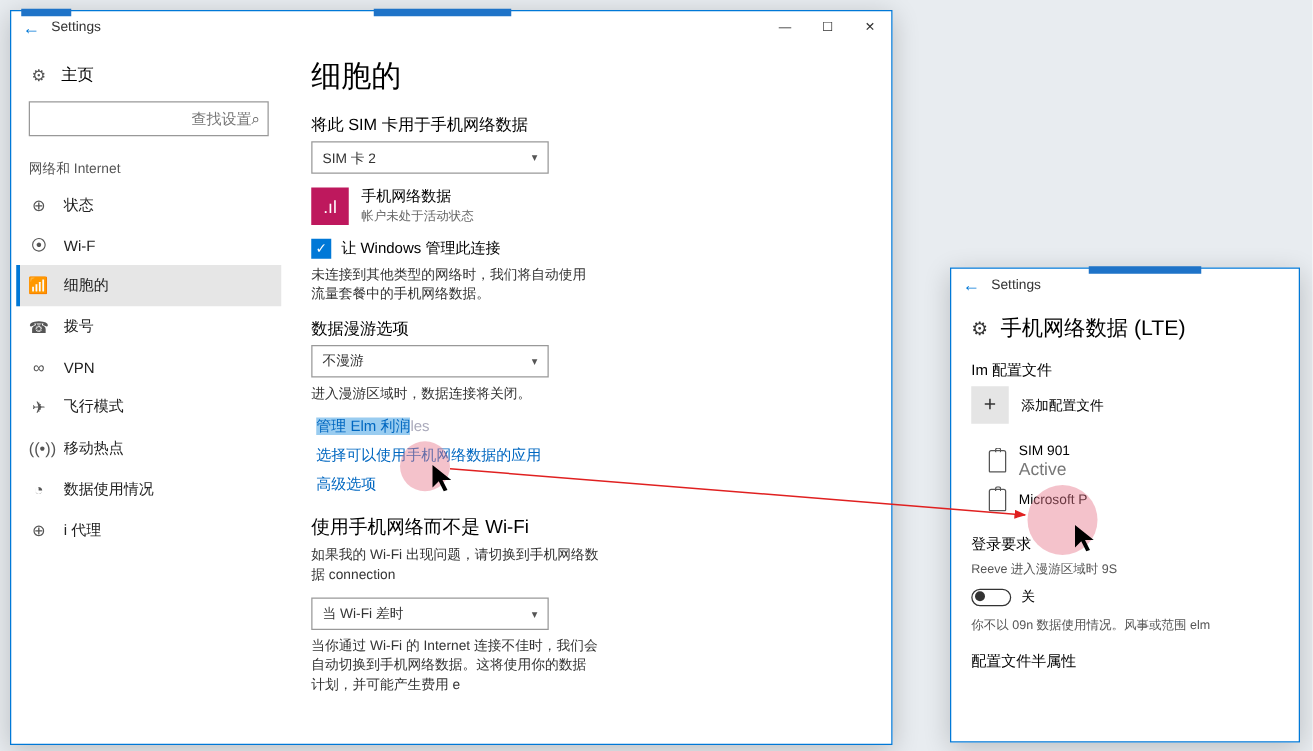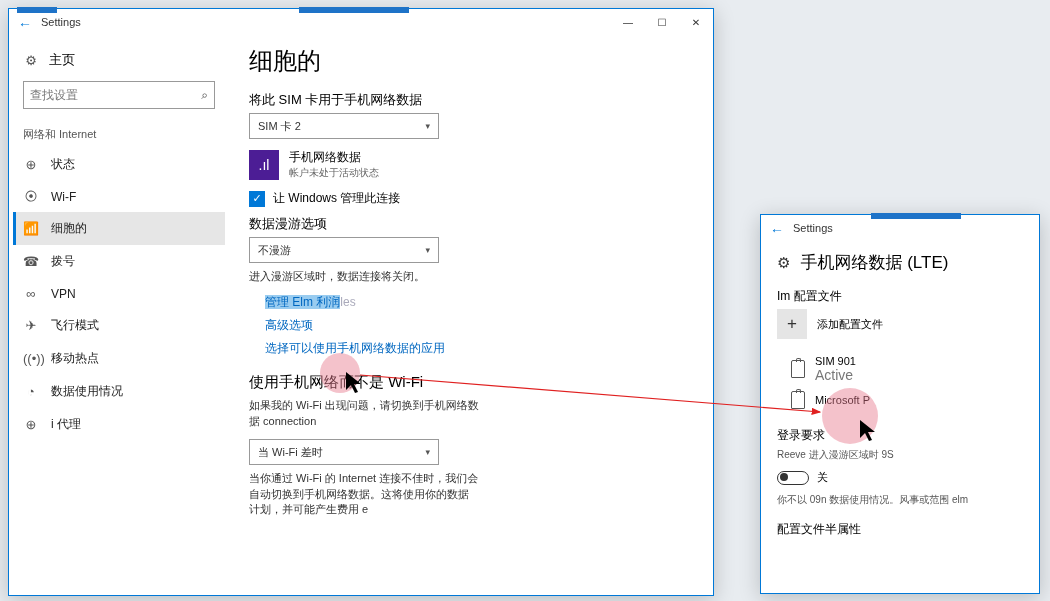--- a/index.html
+++ b/index.html
@@ -14,42 +14,42 @@
   .titlebar .title { margin-left: 6px; font-size: 11px; color: #333; }
   .titlebar .wincontrols { position: absolute; right: 0; top: 0; height: 26px; display: flex; }
   .titlebar .wincontrols div { width: 34px; height: 26px; display: flex; align-items: center; justify-content: center; font-size: 10px; color: #333; }
 
   
   .deco-stripe { position: absolute; top: -2px; height: 6px; background: #1e73c8; }
 
   .content { display: flex; height: calc(100% - 26px); }
   .sidebar { width: 220px; padding: 10px 4px 10px 4px; }
   .sidebar .home { display: flex; align-items: center; gap: 10px; padding: 6px 10px; font-size: 13px; }
-  .search { margin: 6px 10px 14px 10px; height: 28px; border: 1px solid #999; display: flex; align-items: center; padding: 0 6px; justify-content: space-between; font-size: 12px; color: #333; }
+  .search { margin: 6px 10px 14px 10px; height: 28px; border: 1px solid #999; display: flex; align-items: center; padding: 0 6px; justify-content: flex-end; font-size: 12px; color: #333; }
   .category { padding: 4px 10px 6px 10px; font-size: 11px; color: #555; }
   .nav-item { display: flex; align-items: center; gap: 12px; padding: 8px 10px; font-size: 12px; color: #222; }
   .nav-item.active { background: #e6e6e6; border-left: 3px solid #0078d7; padding-left: 7px; }
   .nav-icon { width: 16px; text-align: center; color: #555; font-size: 13px; }
 
   .main { flex: 1; padding: 10px 16px 10px 20px; overflow: hidden; }
   h1.page-title { font-size: 24px; font-weight: 400; margin-bottom: 14px; }
   .label { font-size: 13px; margin: 8px 0 4px 0; }
   .select { width: 190px; height: 26px; border: 1px solid #999; display: flex; align-items: center; justify-content: space-between; padding: 0 8px; font-size: 11px; color: #333; margin-bottom: 6px; }
   .select .chev { font-size: 9px; color: #555; }
 
   .row { display: flex; align-items: center; gap: 10px; margin: 10px 0; }
-  .tile { width: 30px; height: 30px; background: #4c1d95; display: flex; align-items: center; justify-content: center; color: #fff; font-size: 14px; }
+  .tile { width: 30px; height: 30px; background: #be185d; display: flex; align-items: center; justify-content: center; color: #fff; font-size: 14px; }
   .tile-text .t1 { font-size: 12px; }
   .tile-text .t2 { font-size: 10px; color: #666; }
 
   .checkbox-row { display: flex; align-items: center; gap: 8px; font-size: 12px; margin: 6px 0; }
   .checkbox { width: 16px; height: 16px; background: #0078d7; color: #fff; display: flex; align-items: center; justify-content: center; font-size: 11px; }
 
   .desc { font-size: 11px; color: #333; line-height: 1.4; max-width: 230px; margin: 4px 0 10px 0; }
-  .link { color: #0067c0; font-size: 12px; margin: 6px 16px; display: block; }
+  .link { color: #0067c0; font-size: 12px; margin: 6px 4px; display: block; }
   .link-highlight { background: #99ccf0; display: inline; }
   .section-head { font-size: 15px; font-weight: 400; margin: 16px 0 6px 0; }
 
   
   .small-body { padding: 10px 16px; }
   .small-head { display: flex; align-items: center; gap: 10px; margin-bottom: 14px; }
   .gear { font-size: 15px; color: #333; }
   .small-head h2 { font-size: 17px; font-weight: 400; }
   .small-sub { font-size: 12px; margin-bottom: 4px; }
   .tiny { font-size: 10px; color: #555; margin-bottom: 8px; }
@@ -148,31 +148,32 @@
         <div class="tile">.ıl</div>
         <div class="tile-text">
           <div class="t1">手机网络数据</div>
           <div class="t2">帐户未处于活动状态</div>
         </div>
       </div>
       <div class="checkbox-row">
         <div class="checkbox">✓</div>
         <span>让 Windows 管理此连接</span>
       </div>
+      <div class="desc">未连接到其他类型的网络时，我们将自动使用流量套餐中的手机网络数据。</div>
 
       <div class="label">数据漫游选项</div>
       <div class="select">
         <span>不漫游</span>
         <span class="chev">▾</span>
       </div>
       <div class="desc">进入漫游区域时，数据连接将关闭。</div>
 
       <a class="link"><span class="link-highlight">管理 Elm 利润</span><span style="color:#aab;">les</span></a>
+      <a class="link">选择可以使用手机网络数据的应用</a>
       <a class="link">高级选项</a>
-      <a class="link">选择可以使用手机网络数据的应用</a>
 
       <div class="section-head">使用手机网络而不是 Wi-Fi</div>
       <div class="desc">如果我的 Wi-Fi 出现问题，请切换到手机网络数据 connection</div>
       <div class="select">
         <span>当 Wi-Fi 差时</span>
         <span class="chev">▾</span>
       </div>
       <div class="desc">当你通过 Wi-Fi 的 Internet 连接不佳时，我们会自动切换到手机网络数据。这将使用你的数据计划，并可能产生费用 e</div>
     </div>
   </div>

